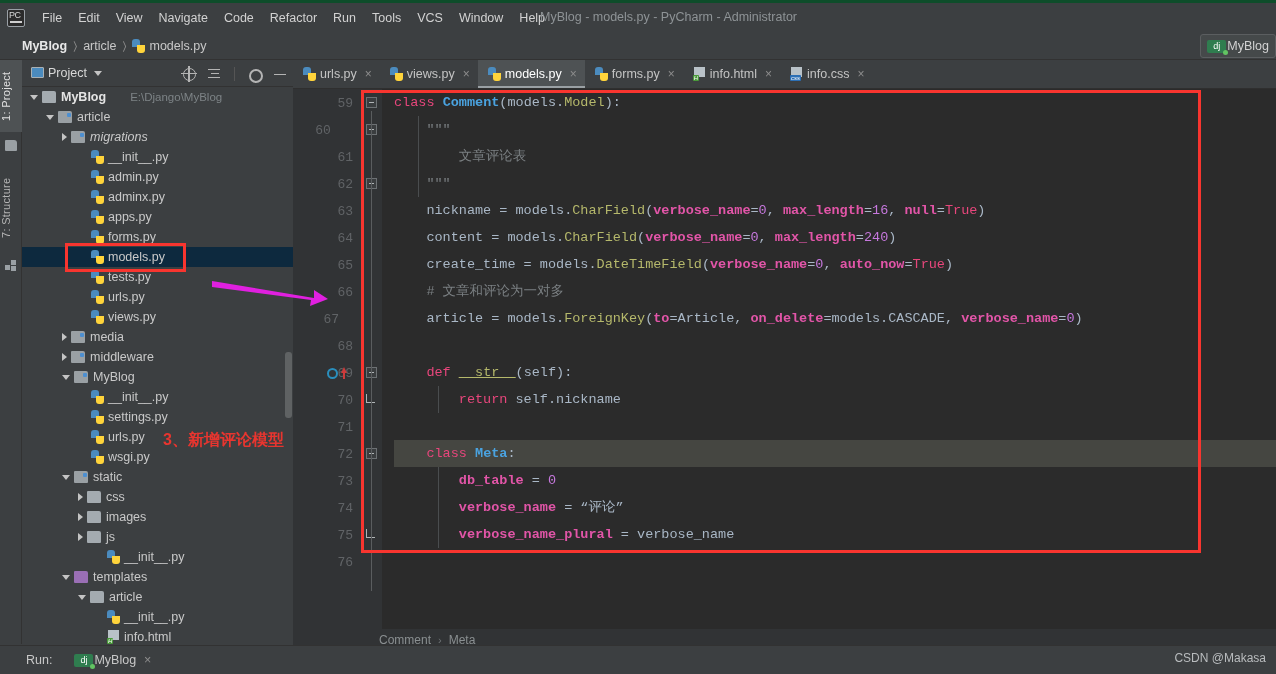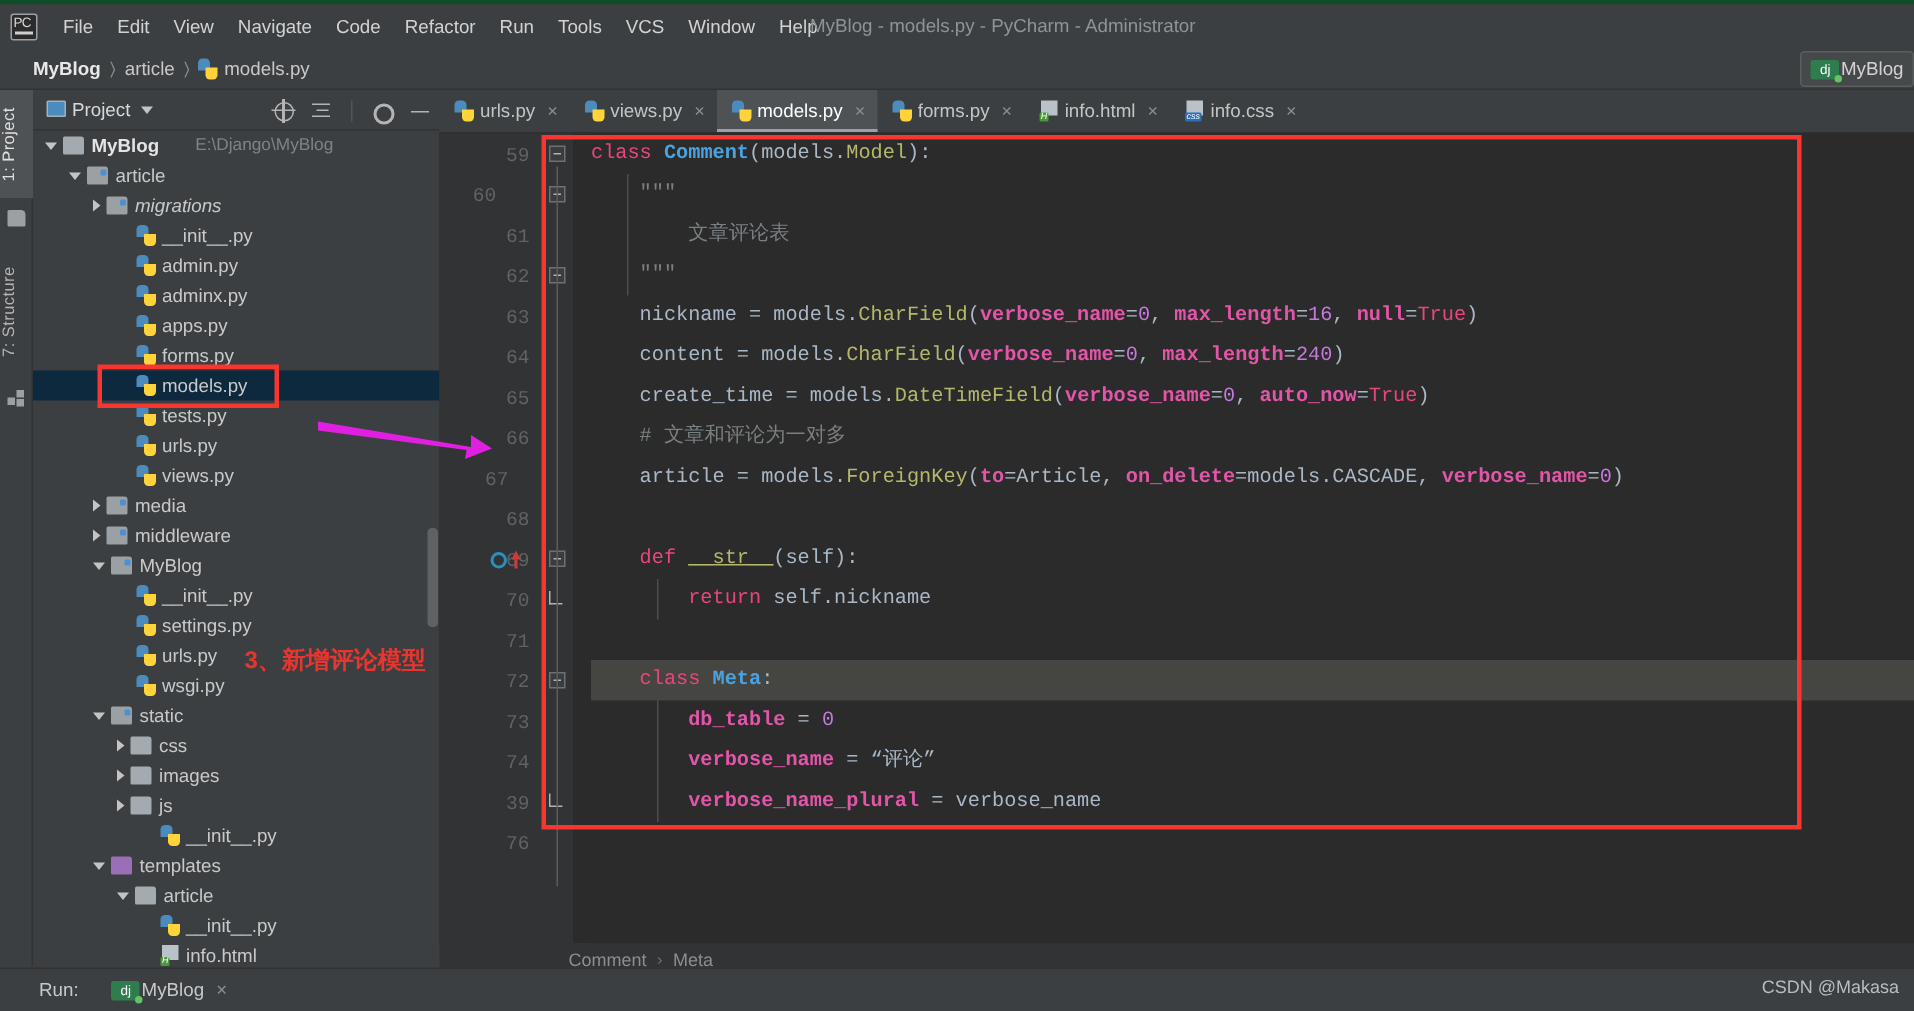--- a/index.html
+++ b/index.html
@@ -569,21 +569,21 @@
       <div class="gutterline" style="left: 293px; position: absolute; top: 258px;">65</div>
       <div class="gutterline" style="left: 293px; position: absolute; top: 285px;">66</div>
       <div class="gutterline" style="left: 279px; position: absolute; top: 312px;">67</div>
       <div class="gutterline" style="left: 293px; position: absolute; top: 339px;">68</div>
       <div class="gutterline" style="left: 293px; position: absolute; top: 366px;">69</div>
       <div class="gutterline" style="left: 293px; position: absolute; top: 393px;">70</div>
       <div class="gutterline" style="left: 293px; position: absolute; top: 420px;">71</div>
       <div class="gutterline" style="left: 293px; position: absolute; top: 447px;">72</div>
       <div class="gutterline" style="left: 293px; position: absolute; top: 474px;">73</div>
       <div class="gutterline" style="left: 293px; position: absolute; top: 501px;">74</div>
-      <div class="gutterline" style="left: 293px; position: absolute; top: 528px;">39</div>
+      <div class="gutterline" style="left: 293px; position: absolute; top: 528px;">75</div>
       <div class="gutterline" style="left: 293px; position: absolute; top: 555px;">76</div>
     </div>
 
   <div class="editcrumb">
     <div style="width:86px"></div>
     <span class="c">Comment</span>
     <span class="s">›</span>
     <span class="c">Meta</span>
   </div>
 

